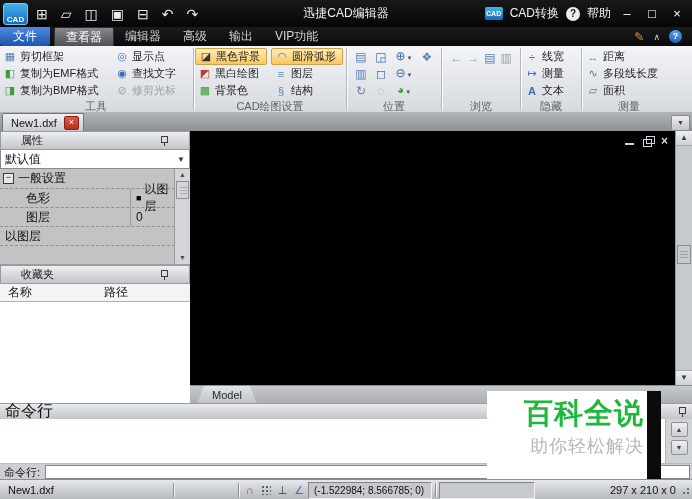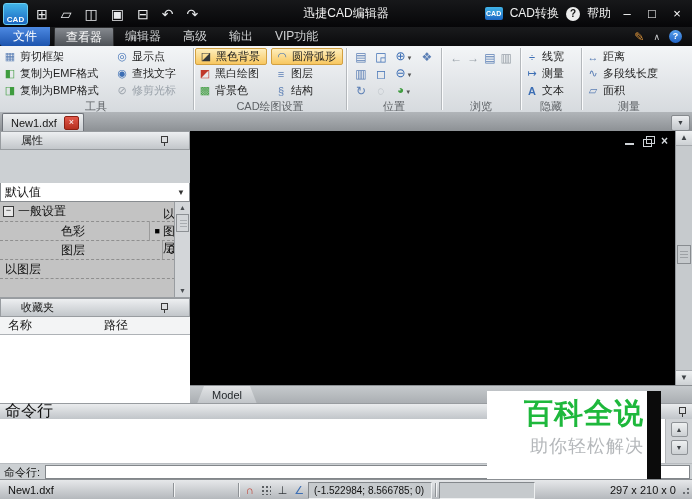--- a/index.html
+++ b/index.html
@@ -43,25 +43,25 @@
   .tabbar{position:absolute;top:112px;left:0;right:0;height:19px;background:linear-gradient(#b1b5b9,#8d9195);border-bottom:1px solid #6e7276;display:flex;align-items:flex-end;}
   .doc-tab{height:17px;margin-left:2px;background:linear-gradient(#eff1f2,#c8ccd0);border:1px solid #6f737a;border-bottom:none;border-radius:2px 2px 0 0;display:flex;align-items:center;padding:0 4px 0 8px;font-size:11px;color:#161616;}
   .doc-close{width:13px;height:12px;background:linear-gradient(#e2584a,#b5301f);border:1px solid #8c2013;border-radius:2px;color:#fff;font-size:9px;line-height:11px;text-align:center;margin-left:7px;}
   .tab-chevron{position:absolute;right:2px;top:3px;width:17px;height:14px;background:linear-gradient(#eceef0,#c2c6ca);border:1px solid #85898d;border-radius:2px;text-align:center;font-size:7px;color:#3a3e42;line-height:14px;}
   
   .left-panel{position:absolute;top:131px;left:0;width:190px;height:272px;background:#ccd0d3;border-right:1px solid #7d8185;display:flex;flex-direction:column;}
   .panel-header{height:17px;flex:none;background:linear-gradient(#edeff1,#c2c6ca);border:1px solid #989ca0;display:flex;align-items:center;padding:0 20px;font-size:11px;color:#141414;}
   .pin-icon{position:relative;width:9px;height:11px;margin-left:auto;}
   .pin-icon::before{content:"";position:absolute;left:1px;top:1px;width:5px;height:5px;border:1px solid #3a3a3a;background:#dcdee0;}
   .pin-icon::after{content:"";position:absolute;left:4px;top:8px;width:1px;height:3px;background:#3a3a3a;}
-  .preset-row{height:18px;flex:none;background:#fff;border:1px solid #888c90;border-top:none;display:flex;align-items:center;font-size:12px;color:#111;padding-left:4px;margin-top:33px;}
+  .preset-row{height:18px;flex:none;background:#fff;border:1px solid #888c90;border-top:none;display:flex;align-items:center;font-size:12px;color:#111;padding-left:4px;}
   .preset-arrow{margin-left:auto;font-size:8px;color:#333;padding-right:4px;}
   .props-table{height:95px;flex:none;position:relative;background:#c3c3c3;border-bottom:1px solid #9a9ea2;padding-right:15px;}
   .prow{height:18px;display:flex;border-bottom:1px dashed #8f8f8f;font-size:12px;color:#111;align-items:center;}
-  .prow .plabel{width:104px;align-self:stretch;display:flex;align-items:center;padding-left:26px;border-right:1px solid #9b9b9b;margin-left:35px;}
+  .prow .plabel{width:104px;align-self:stretch;display:flex;align-items:center;padding-left:26px;border-right:1px solid #9b9b9b;}
   .prow .pvalue{flex:1;display:flex;align-items:center;padding-left:5px;gap:3px;}
   .section-row{height:19px;display:flex;align-items:center;font-size:12px;color:#111;border-bottom:1px dashed #8f8f8f;padding-left:3px;}
   .collapse-box{width:9px;height:9px;border:1px solid #3c3c3c;background:#e8e8e8;font-size:9px;line-height:7px;text-align:center;color:#222;margin-right:4px;}
   .ptbl-scroll{position:absolute;right:0;top:0;bottom:0;width:15px;background:#d3d6d9;border-left:1px solid #989ca0;}
   .sc-arrow{height:12px;font-size:7px;color:#4a4e52;text-align:center;line-height:12px;}
   .sc-thumb{margin:0 1px;height:16px;background:linear-gradient(#f0f1f2,#d4d7da);border:1px solid #8c9094;background-image:repeating-linear-gradient(#a8acb0 0 1px,transparent 1px 3px);background-size:7px 7px;background-position:3px 5px;background-repeat:no-repeat;}
   .sc-arrow.bottom{position:absolute;bottom:0;left:0;right:0;}
   .fav-cols{height:17px;flex:none;background:#f3f4f5;border-bottom:1px solid #aeb2b6;display:flex;align-items:center;font-size:12px;color:#1a1a1a;}
   .fav-name{width:96px;padding-left:8px;} .fav-path{padding-left:0;}
   .fav-content{flex:1;background:#fff;}

